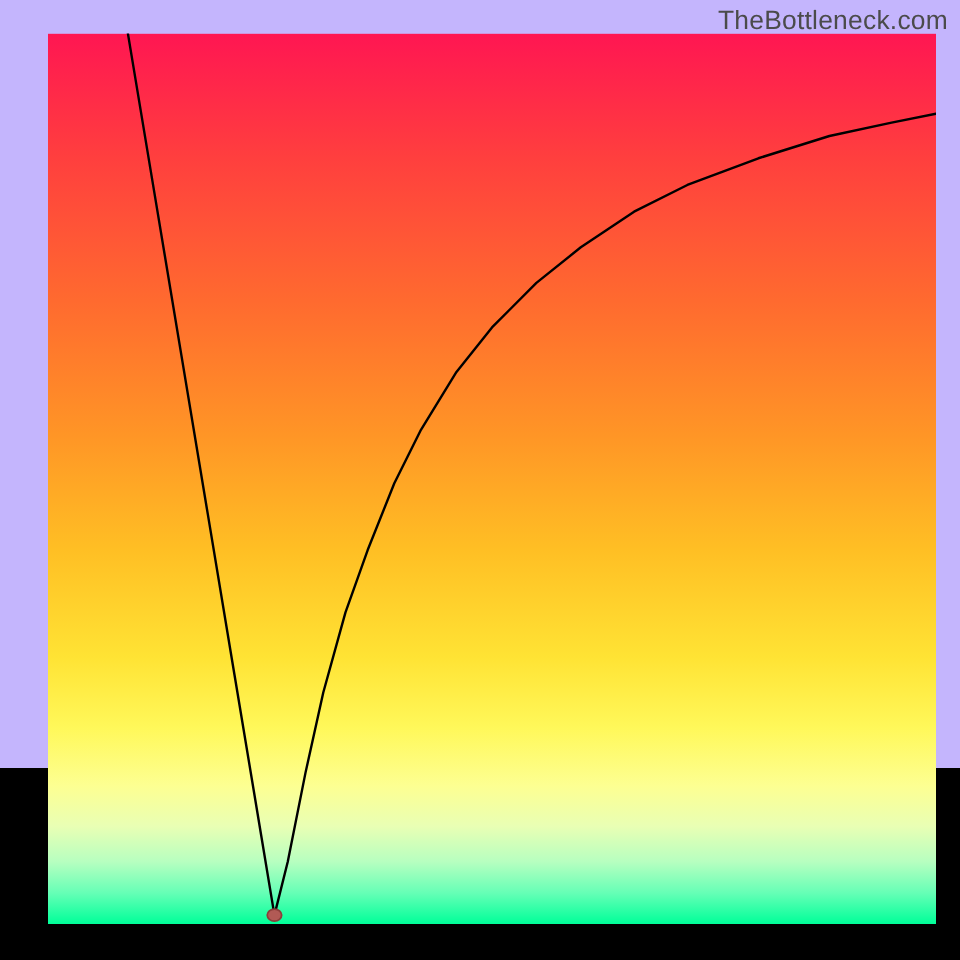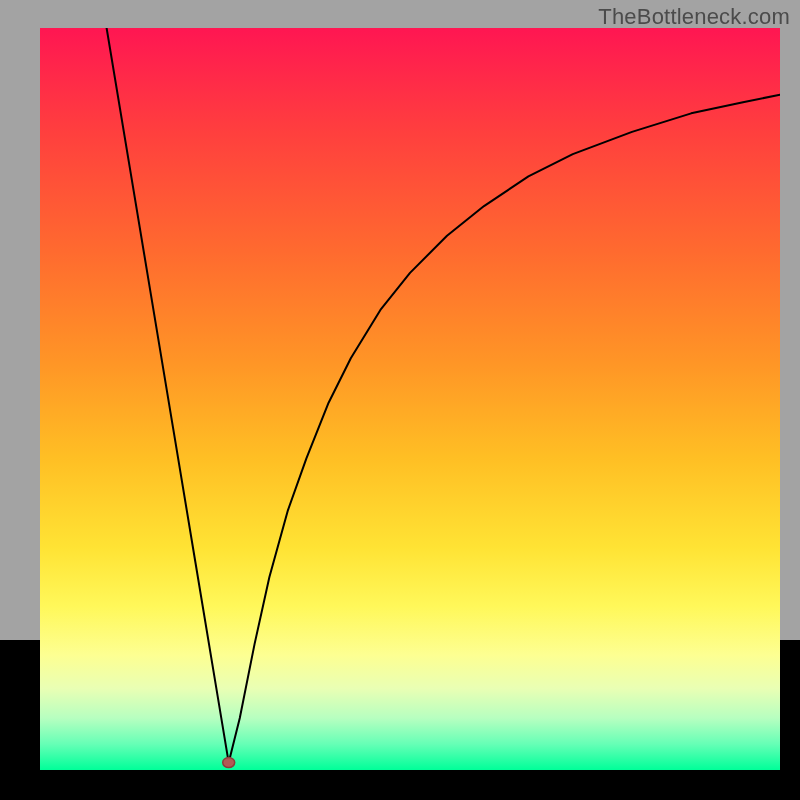--- a/index.html
+++ b/index.html
@@ -8,21 +8,21 @@
     width: 800px;
     height: 800px;
     overflow: hidden;
     background: #000;
     font-family: Arial, Helvetica, sans-serif;
   }
   .frame {
     position: relative;
     width: 800px;
     height: 640px;
-    background: #a3a3a3;
+    background: #c4b5fd;
     text-align: right;
   }
   .watermark {
     position: absolute;
     top: 4px;
     right: 10px;
     color: #4b4b4b;
     font-size: 22px;
     font-weight: 500;
     letter-spacing: 0.2px;

